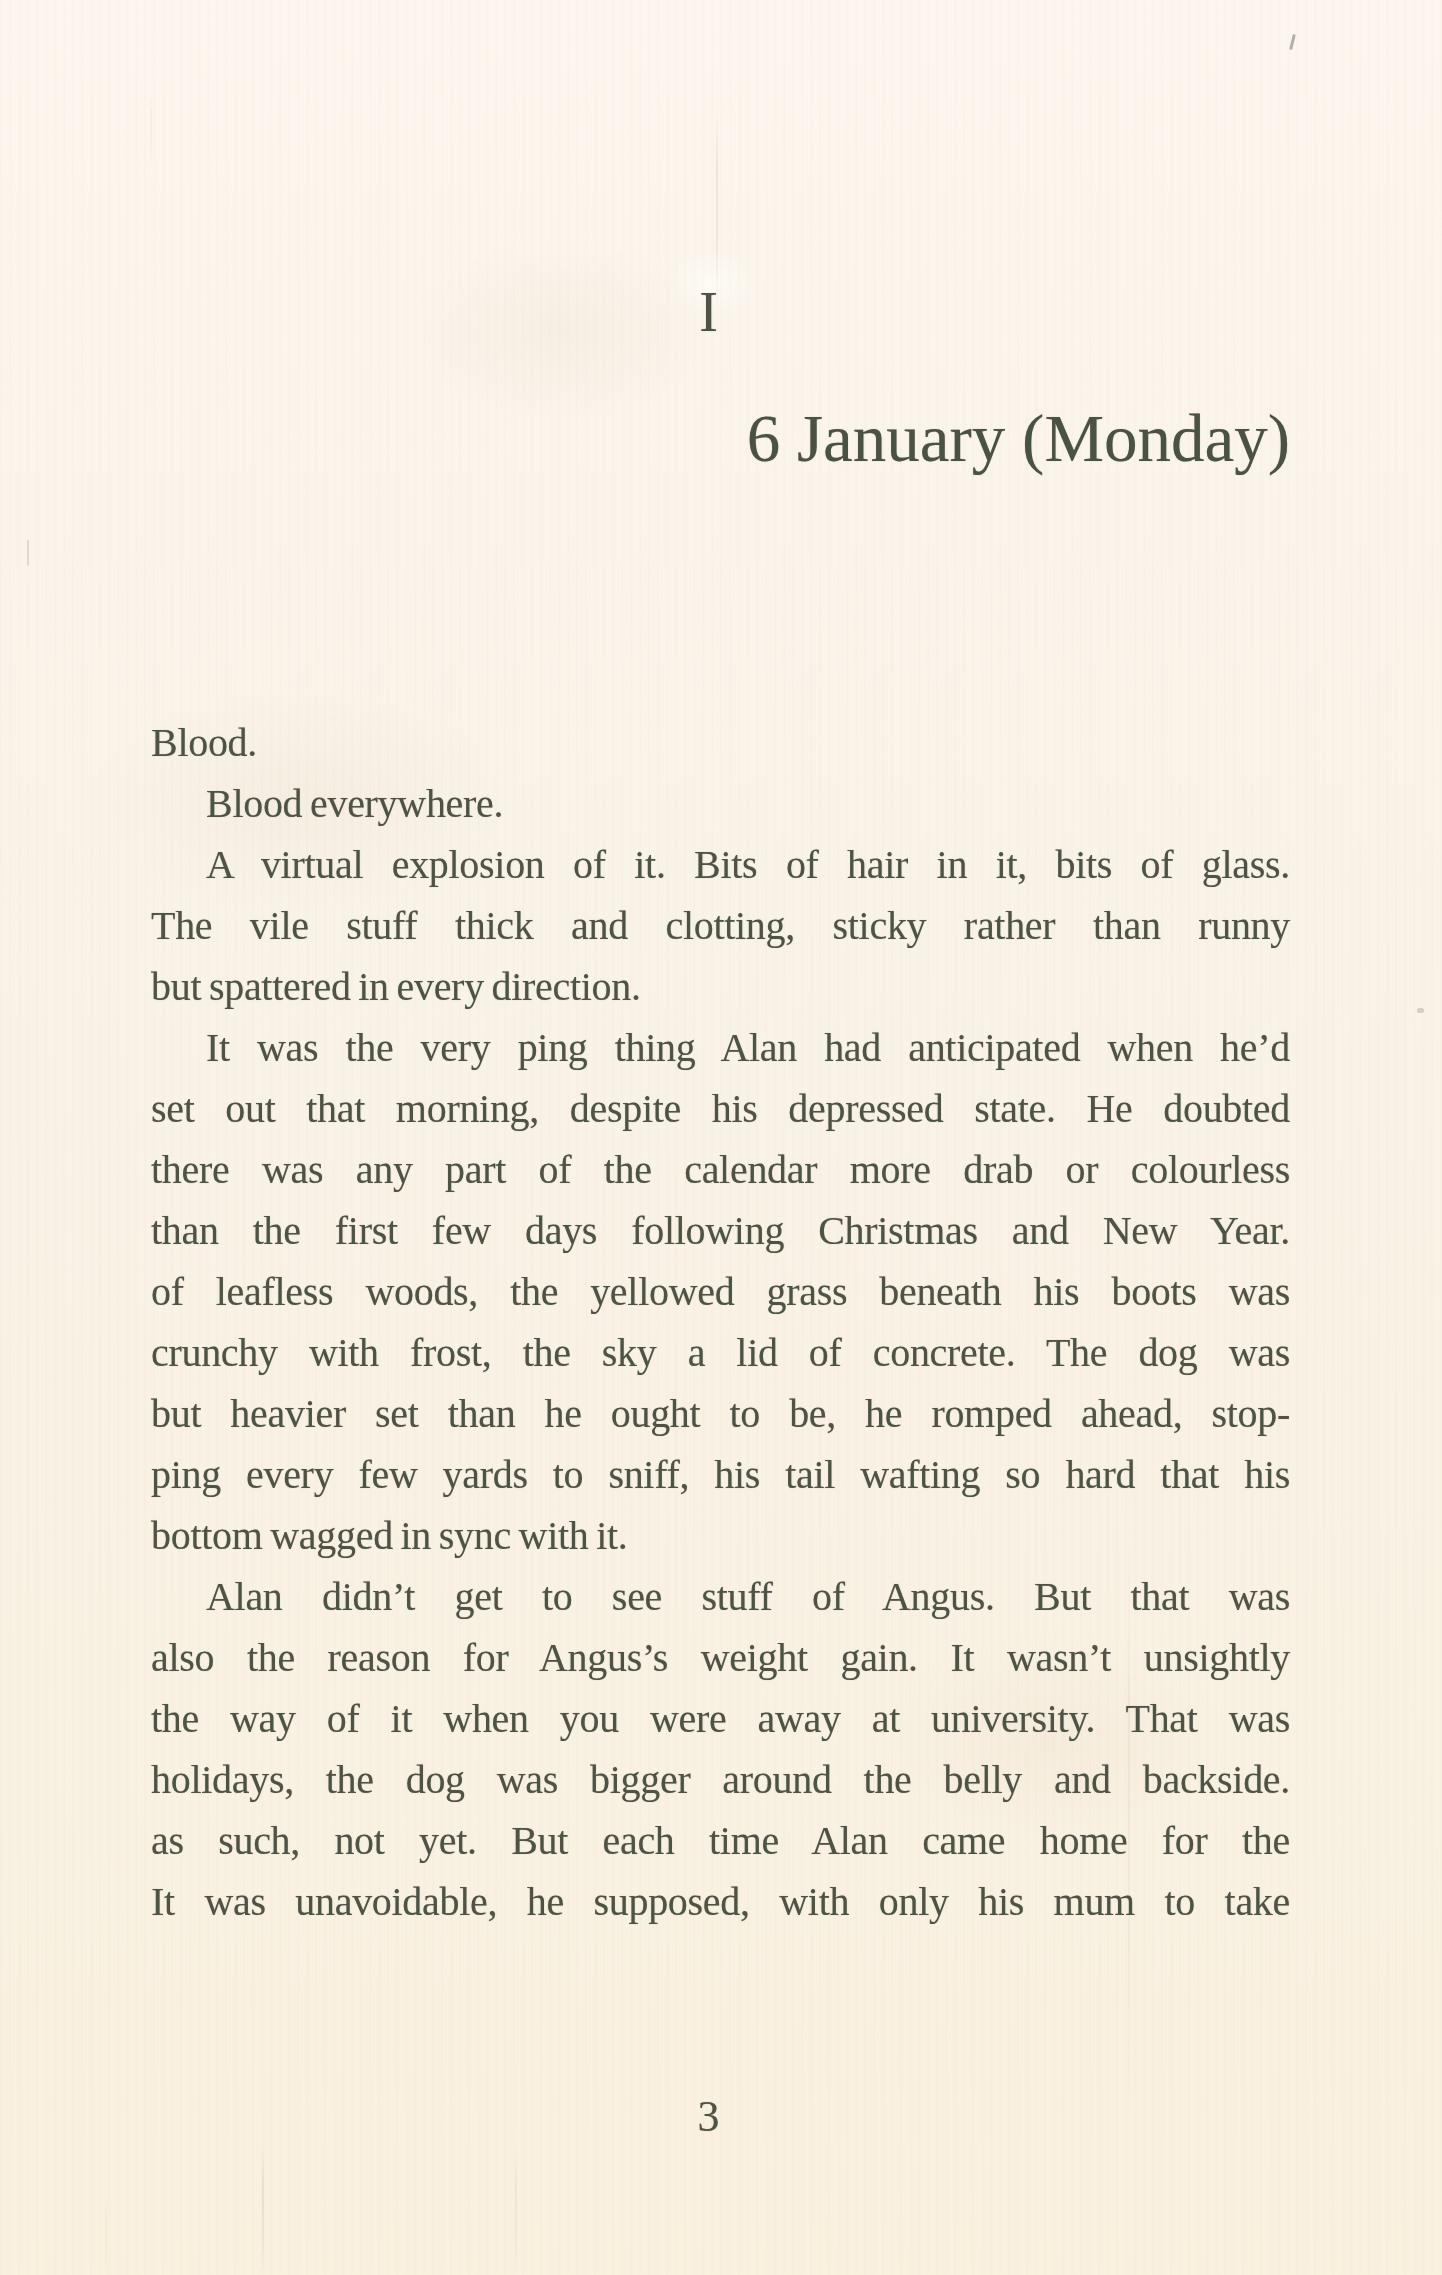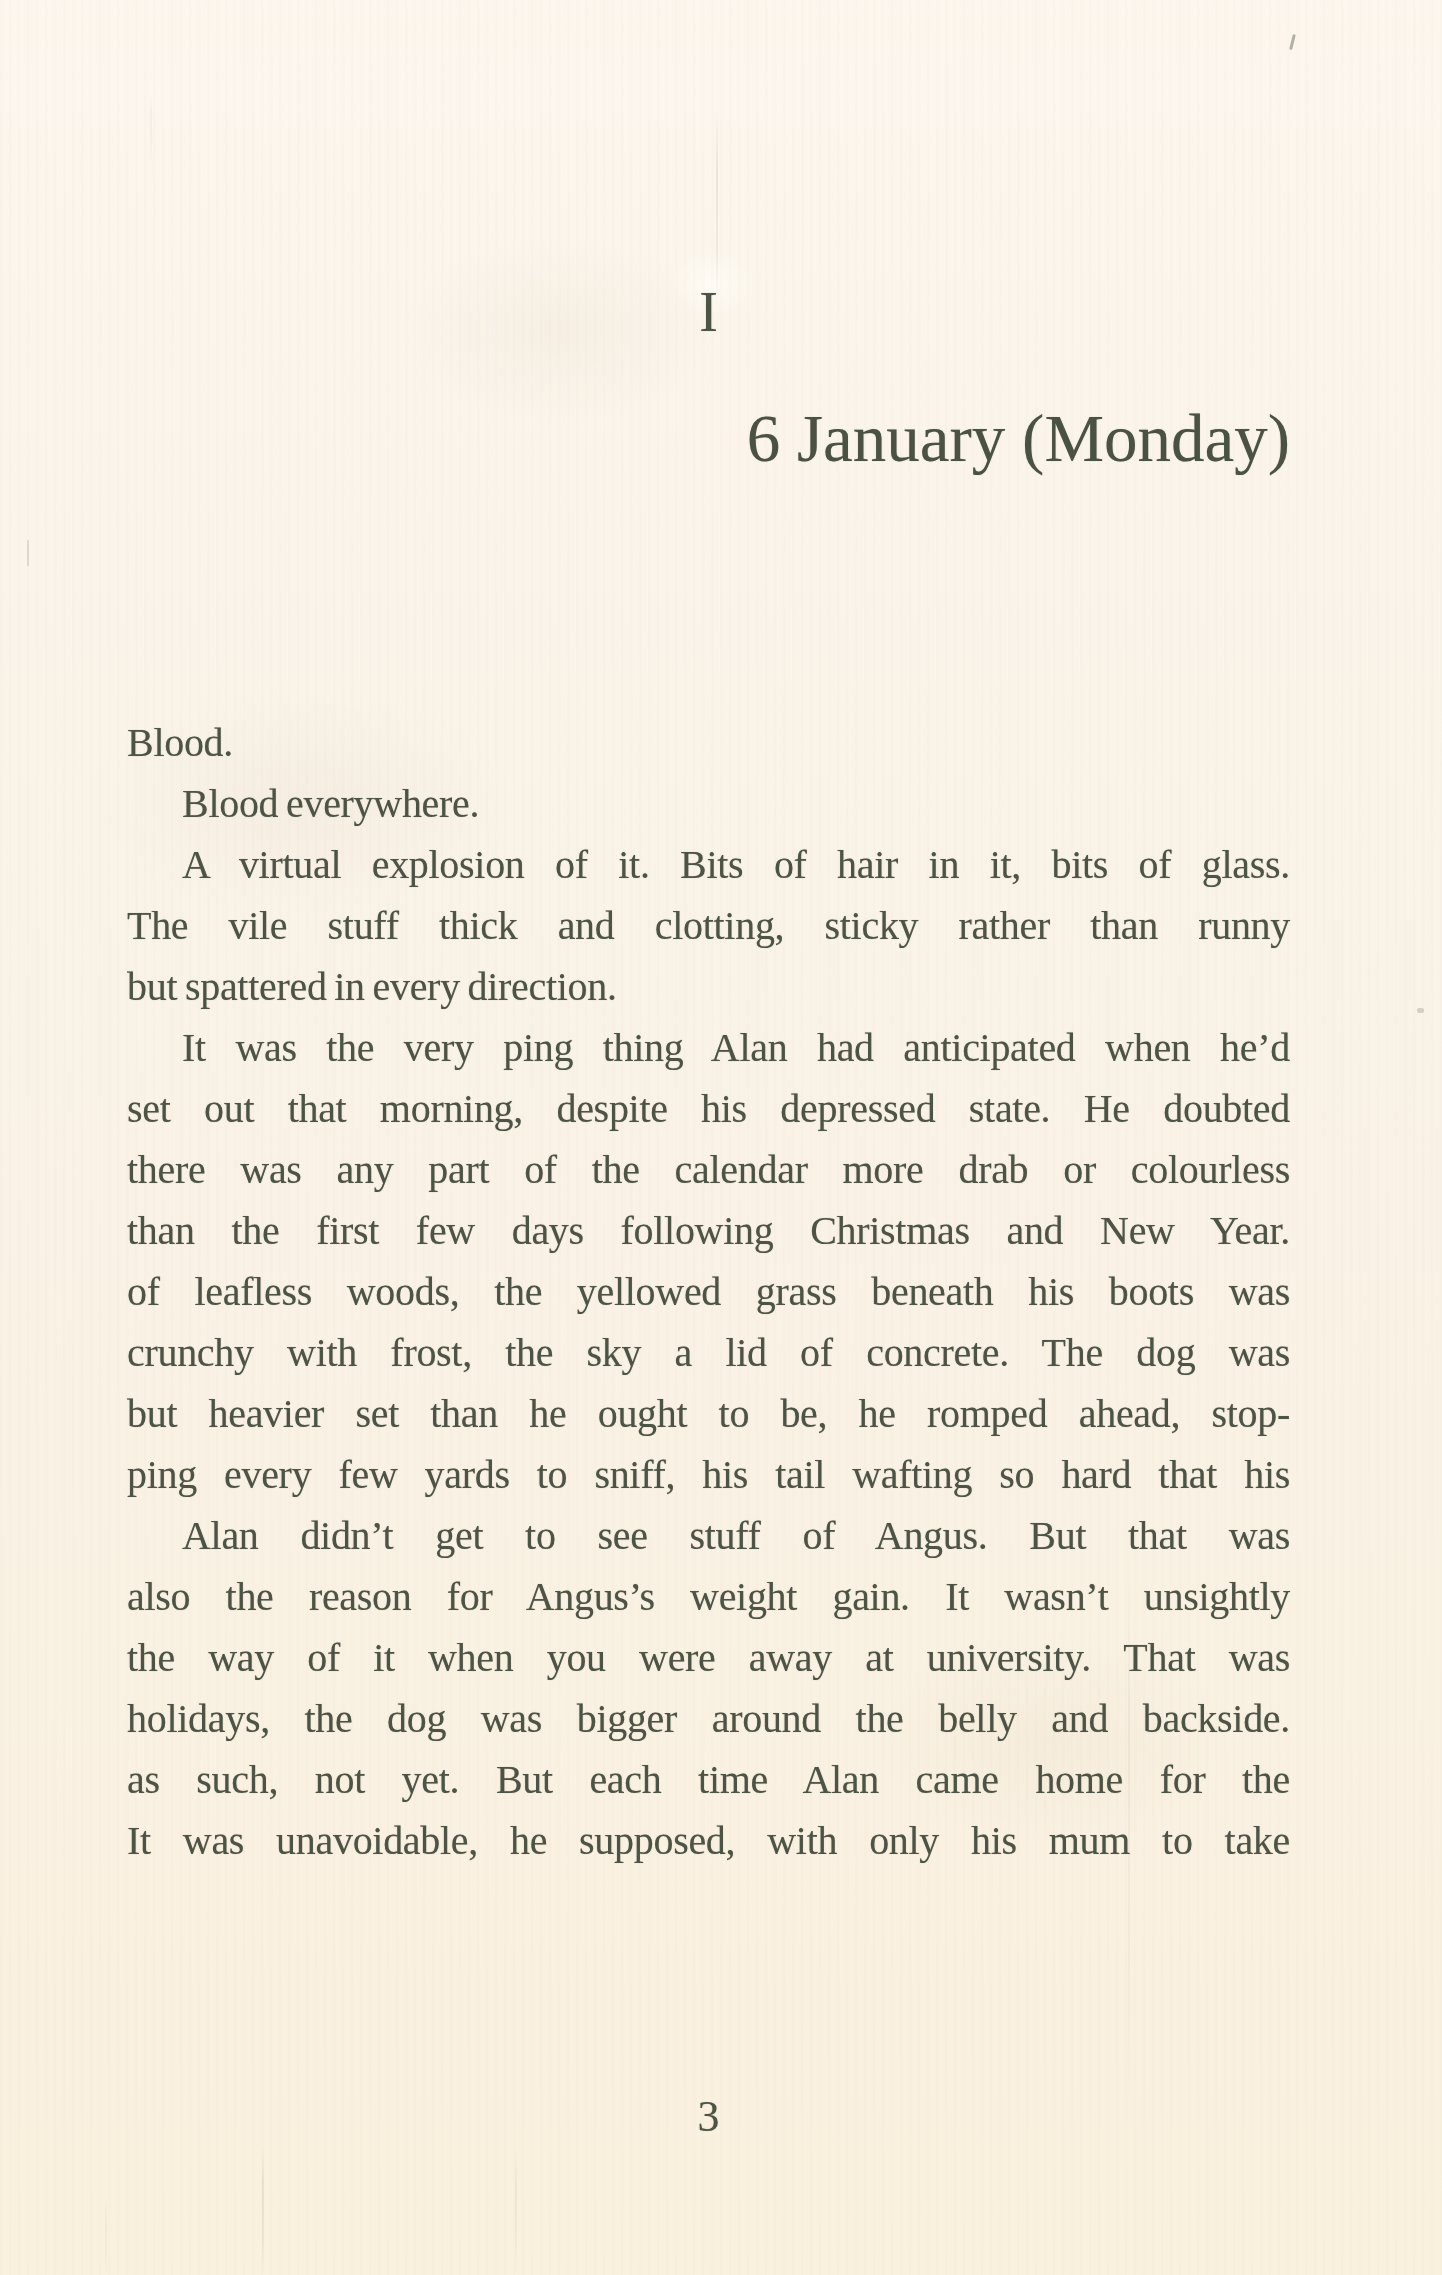--- a/index.html
+++ b/index.html
@@ -83,20 +83,21 @@
     width: 1163px;
     font-size: 40px;
     line-height: 61px;
     letter-spacing: -0.3px;
     word-spacing: -2px;
   }
   .body-text .line {
     height: 61px;
     white-space: normal;
     text-align: left;
+    margin-left: 24px;
   }
   .body-text .line.just {
     text-align: justify;
     text-align-last: justify;
   }
   .body-text .line.indent { padding-left: 55px; }
 
   .page-number {
     position: absolute;
     left: 127px; width: 1163px;
@@ -132,20 +133,21 @@
     <div class="line just">The vile stuff thick and clotting, sticky rather than runny</div>
     <div class="line">but spattered in every direction.</div>
     <div class="line indent just">It was the very ping thing Alan had anticipated when he’d</div>
     <div class="line just">set out that morning, despite his depressed state. He doubted</div>
     <div class="line just">there was any part of the calendar more drab or colourless</div>
     <div class="line just">than the first few days following Christmas and New Year.</div>
     <div class="line just">of leafless woods, the yellowed grass beneath his boots was</div>
     <div class="line just">crunchy with frost, the sky a lid of concrete. The dog was</div>
     <div class="line just">but heavier set than he ought to be, he romped ahead, stop-</div>
     <div class="line just">ping every few yards to sniff, his tail wafting so hard that his</div>
+    <div class="line">bottom wagged in sync with it.</div>
     <div class="line indent just">Alan didn’t get to see stuff of Angus. But that was</div>
     <div class="line just">also the reason for Angus’s weight gain. It wasn’t unsightly</div>
     <div class="line just">the way of it when you were away at university. That was</div>
     <div class="line just">holidays, the dog was bigger around the belly and backside.</div>
     <div class="line just">as such, not yet. But each time Alan came home for the</div>
     <div class="line just">It was unavoidable, he supposed, with only his mum to take</div>
   </div>
 
 <div class="page-number ink">3</div>
 

